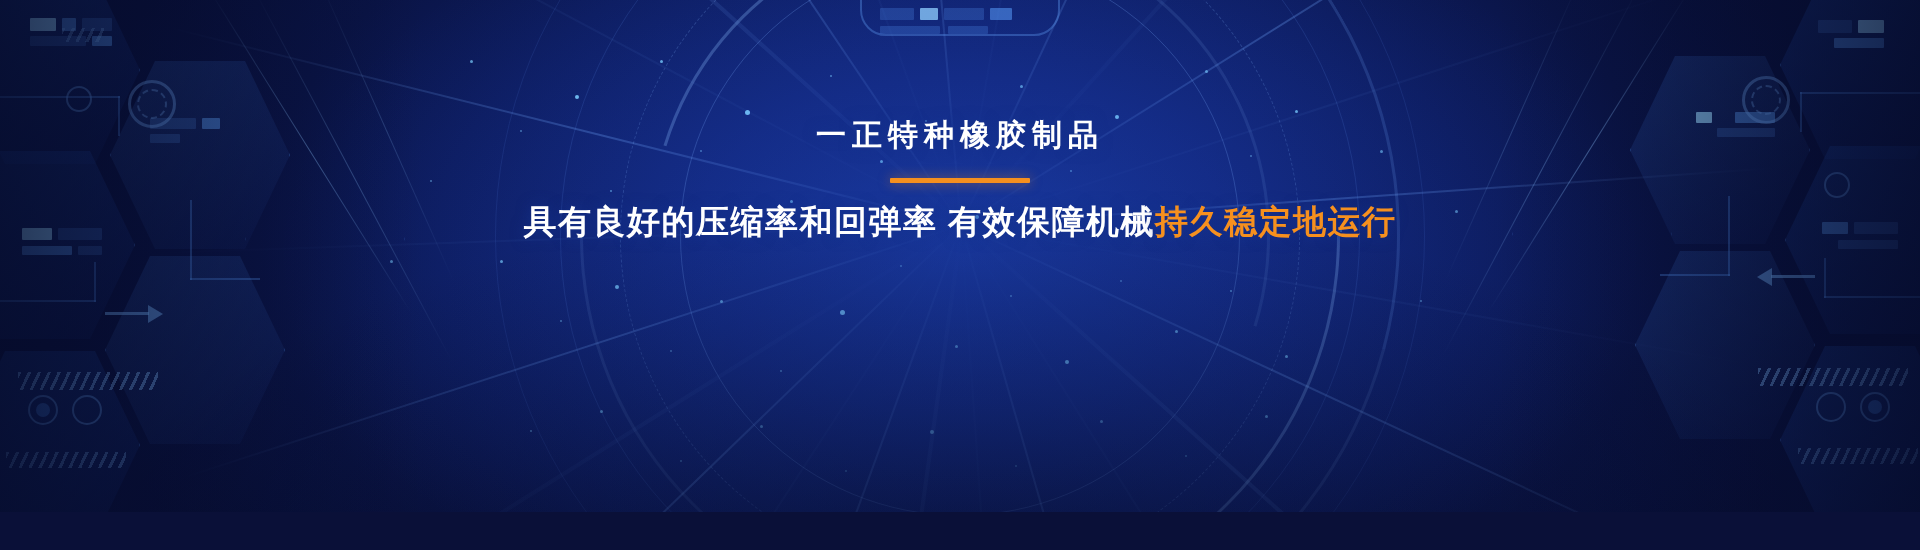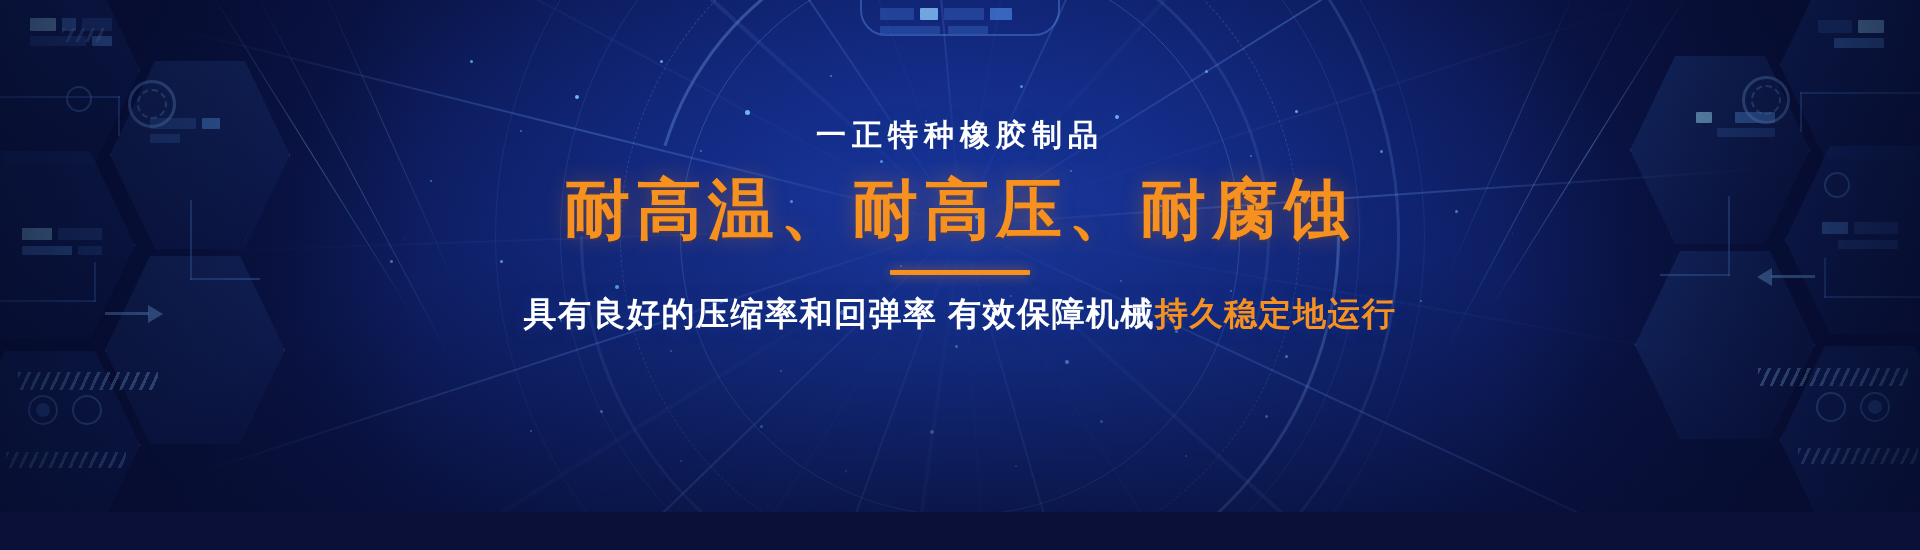--- a/index.html
+++ b/index.html
@@ -345,20 +345,19 @@
     <div class="star" style="left:1380px;top:150px;width:3px;height:3px;opacity:.6;"></div>
     <div class="star" style="left:1420px;top:300px;width:2px;height:2px;opacity:.5;"></div>
     <div class="star" style="left:1455px;top:210px;width:3px;height:3px;opacity:.55;"></div>
   </div>
 
   <div class="vignette"></div>
   <div class="edge-dark"></div>
 
   <div class="content">
     <div class="subtitle">一正特种橡胶制品</div>
-    <div class="headline">耐高温、耐高压、耐腐蚀</div>
     <div class="divider"></div>
     <div class="tagline">
       <span class="w">具有良好的压缩率和回弹率 有效保障机械</span><span class="o">持久稳定地运行</span>
     </div>
   </div>
 
 </div>
 
 </body></html>

